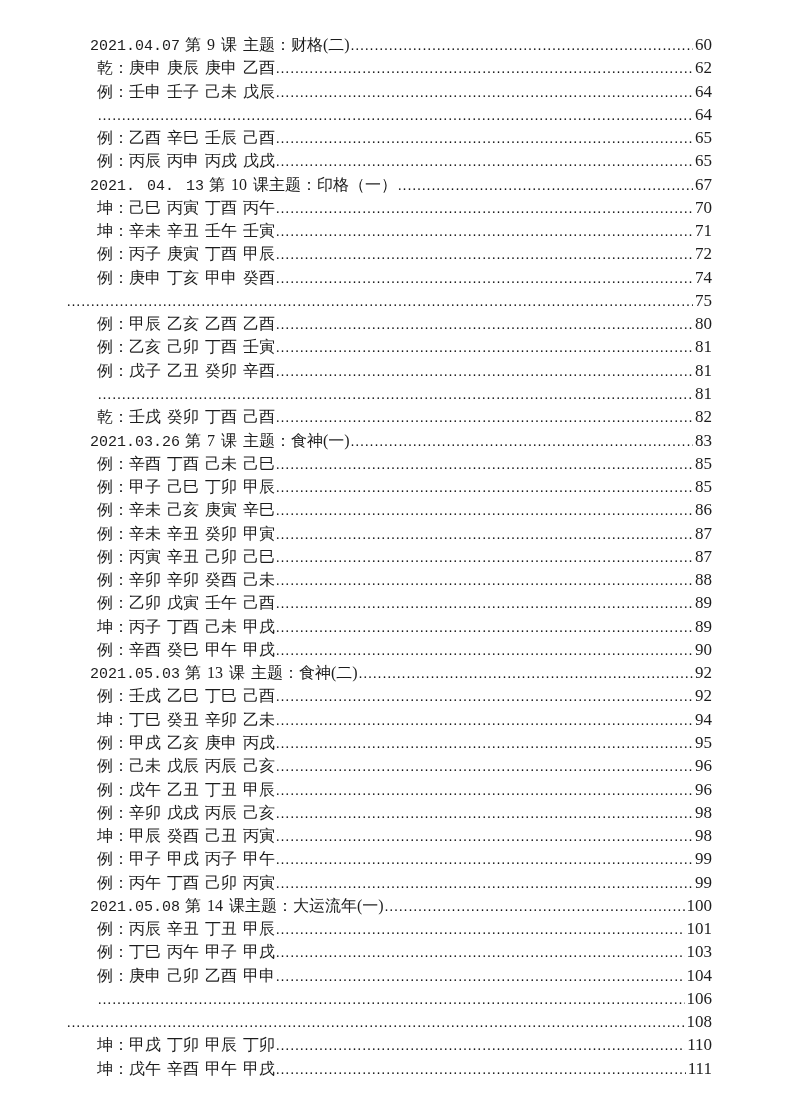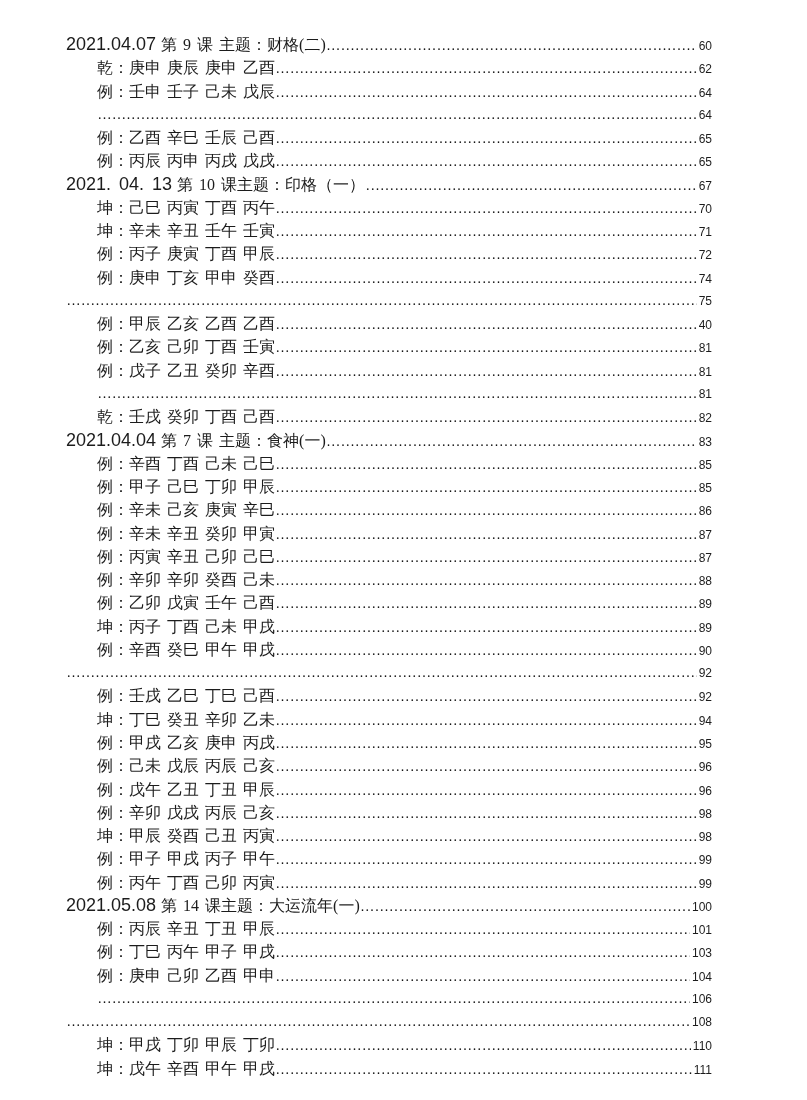--- a/index.html
+++ b/index.html
@@ -19,42 +19,43 @@
     align-items: baseline;
     line-height: 23.27px;
     height: 23.27px;
     font-size: 16px;
     font-family: "Liberation Serif", "DejaVu Serif", serif;
     white-space: nowrap;
   }
   .row.level2 { padding-left: 31px; }
   .row .lbl { flex: 0 0 auto; word-spacing: 3px; }
   .row .date {
-    font-family: Liberation Sans, sans-serif;
-    font-size: 18px;
+    font-family: Liberation Mono, monospace;
+    font-size: 15px;
     margin-right: 5px;
+    margin-left: 24px;
   }
   .row .title { word-spacing: 2px; }
   .dots {
     flex: 1 1 auto;
     overflow: hidden;
     white-space: nowrap;
     min-width: 8px;
     margin: 0 2px 0 1px;
     font-size: 14px;
     letter-spacing: 1.3px;
     color: #111111;
   }
   .dots::after {
     content: "........................................................................................................................................................................................................";
   }
   .page-num {
     flex: 0 0 auto;
-    font-family: Liberation Sans, sans-serif;
-    font-size: 12px;
+    font-family: Liberation Serif, serif;
+    font-size: 17px;
     text-align: right;
   }
 </style>
 </head>
 <body>
 
 <div class="doc-page">
   <div class="toc-list" id="toc-list">
       <div class="row level1">
         <span class="lbl"><span class="date">2021.04.07</span><span class="title">第 9 课 主题：财格(二)</span></span>
@@ -110,21 +111,21 @@
         <span class="dots"></span>
         <span class="page-num">74</span>
       </div>
       <div class="row level1">
         <span class="dots"></span>
         <span class="page-num">75</span>
       </div>
       <div class="row level2">
         <span class="lbl"><span class="title">例：甲辰 乙亥 乙酉 乙酉</span></span>
         <span class="dots"></span>
-        <span class="page-num">40</span>
+        <span class="page-num">80</span>
       </div>
       <div class="row level2">
         <span class="lbl"><span class="title">例：乙亥 己卯 丁酉 壬寅</span></span>
         <span class="dots"></span>
         <span class="page-num">81</span>
       </div>
       <div class="row level2">
         <span class="lbl"><span class="title">例：戊子 乙丑 癸卯 辛酉</span></span>
         <span class="dots"></span>
         <span class="page-num">81</span>
@@ -132,21 +133,21 @@
       <div class="row level2">
         <span class="dots"></span>
         <span class="page-num">81</span>
       </div>
       <div class="row level2">
         <span class="lbl"><span class="title">乾：壬戌 癸卯 丁酉 己酉</span></span>
         <span class="dots"></span>
         <span class="page-num">82</span>
       </div>
       <div class="row level1">
-        <span class="lbl"><span class="date">2021.04.04</span><span class="title">第 7 课 主题：食神(一)</span></span>
+        <span class="lbl"><span class="date">2021.03.26</span><span class="title">第 7 课 主题：食神(一)</span></span>
         <span class="dots"></span>
         <span class="page-num">83</span>
       </div>
       <div class="row level2">
         <span class="lbl"><span class="title">例：辛酉 丁酉 己未 己巳</span></span>
         <span class="dots"></span>
         <span class="page-num">85</span>
       </div>
       <div class="row level2">
         <span class="lbl"><span class="title">例：甲子 己巳 丁卯 甲辰</span></span>
@@ -182,20 +183,21 @@
         <span class="lbl"><span class="title">坤：丙子 丁酉 己未 甲戌</span></span>
         <span class="dots"></span>
         <span class="page-num">89</span>
       </div>
       <div class="row level2">
         <span class="lbl"><span class="title">例：辛酉 癸巳 甲午 甲戌</span></span>
         <span class="dots"></span>
         <span class="page-num">90</span>
       </div>
       <div class="row level1">
+        <span class="lbl"><span class="date">2021.05.03</span><span class="title">第 13 课 主题：食神(二)</span></span>
         <span class="dots"></span>
         <span class="page-num">92</span>
       </div>
       <div class="row level2">
         <span class="lbl"><span class="title">例：壬戌 乙巳 丁巳 己酉</span></span>
         <span class="dots"></span>
         <span class="page-num">92</span>
       </div>
       <div class="row level2">
         <span class="lbl"><span class="title">坤：丁巳 癸丑 辛卯 乙未</span></span>

